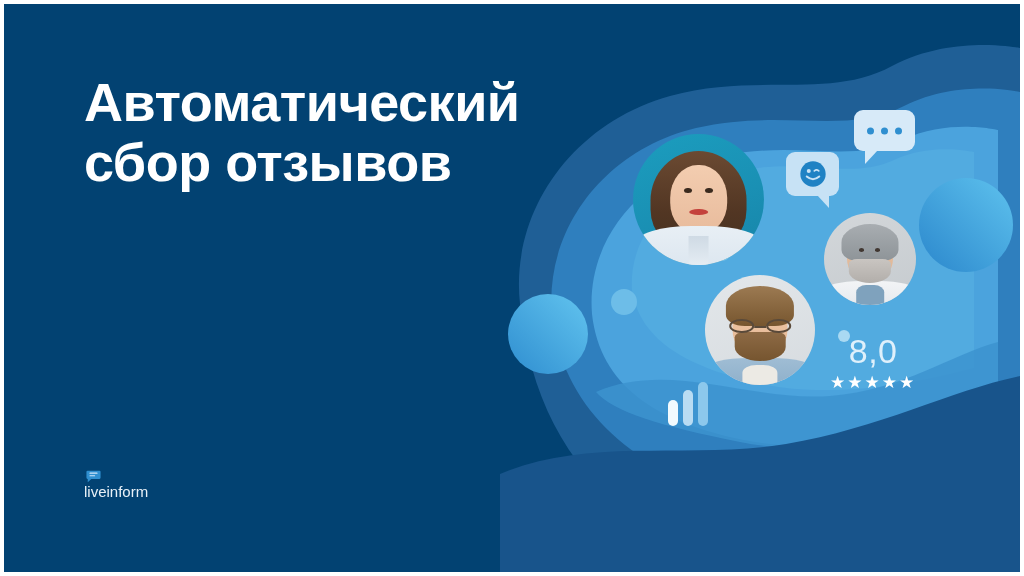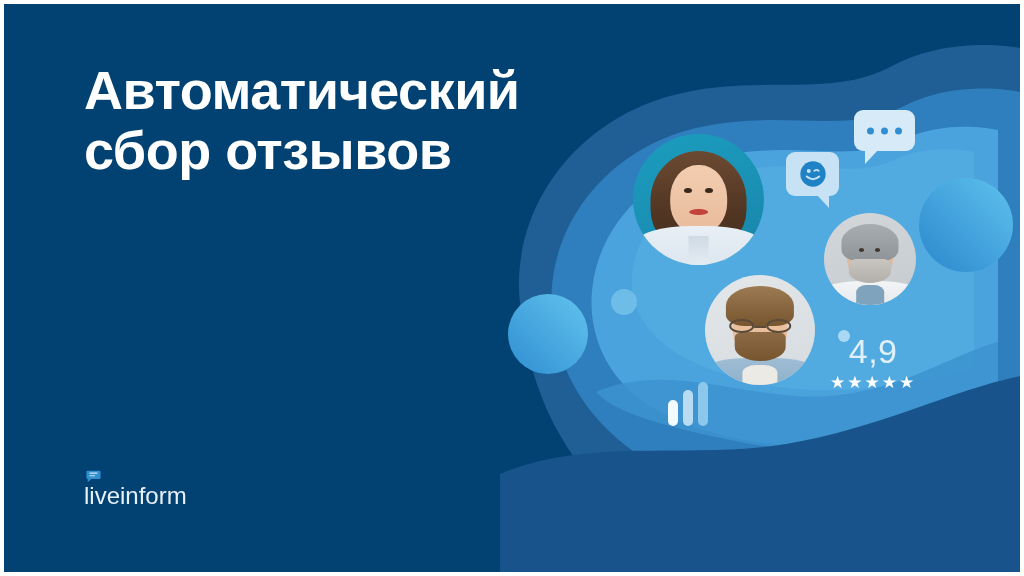--- a/index.html
+++ b/index.html
@@ -24,21 +24,21 @@
   .bg-fill {
     position: absolute;
     inset: 0;
     background: #024272;
   }
 
   
   .text-col {
     position: absolute;
     left: 80px;
-    top: 56px;
+    top: 68px;
     width: 500px;
     z-index: 40;
   }
   .headline {
     font-size: 54px;
     line-height: 1.12;
     font-weight: 700;
     color: #ffffff;
     letter-spacing: -0.5px;
     margin: 0;
@@ -65,21 +65,21 @@
     align-items: flex-start;
   }
   .logo-mark {
     width: 15px;
     height: 13px;
     margin-left: 2px;
     margin-bottom: 1px;
     display: block;
   }
   .logo-text {
-    font-size: 24px;
+    font-size: 15px;
     line-height: 1;
     font-weight: 400;
     color: #e9f1f8;
     letter-spacing: 0px;
   }
 
   
   .art {
     position: absolute;
     right: 0;
@@ -477,21 +477,21 @@
     </svg>
   </div>
 
   <div class="bars">
     <span class="bar b1"></span>
     <span class="bar b2"></span>
     <span class="bar b3"></span>
   </div>
 
   <div class="rating">
-    <div class="rating-value">4,9</div>
+    <div class="rating-value">8,0</div>
     <div class="rating-stars">★★★★★</div>
   </div>
 
   <div class="text-col">
     <h1 class="headline">Автоматический
 сбор отзывов</h1>
   </div>
 
   <div class="logo">
     <svg class="logo-mark" viewBox="0 0 16 14" xmlns="http://www.w3.org/2000/svg" aria-hidden="true">

